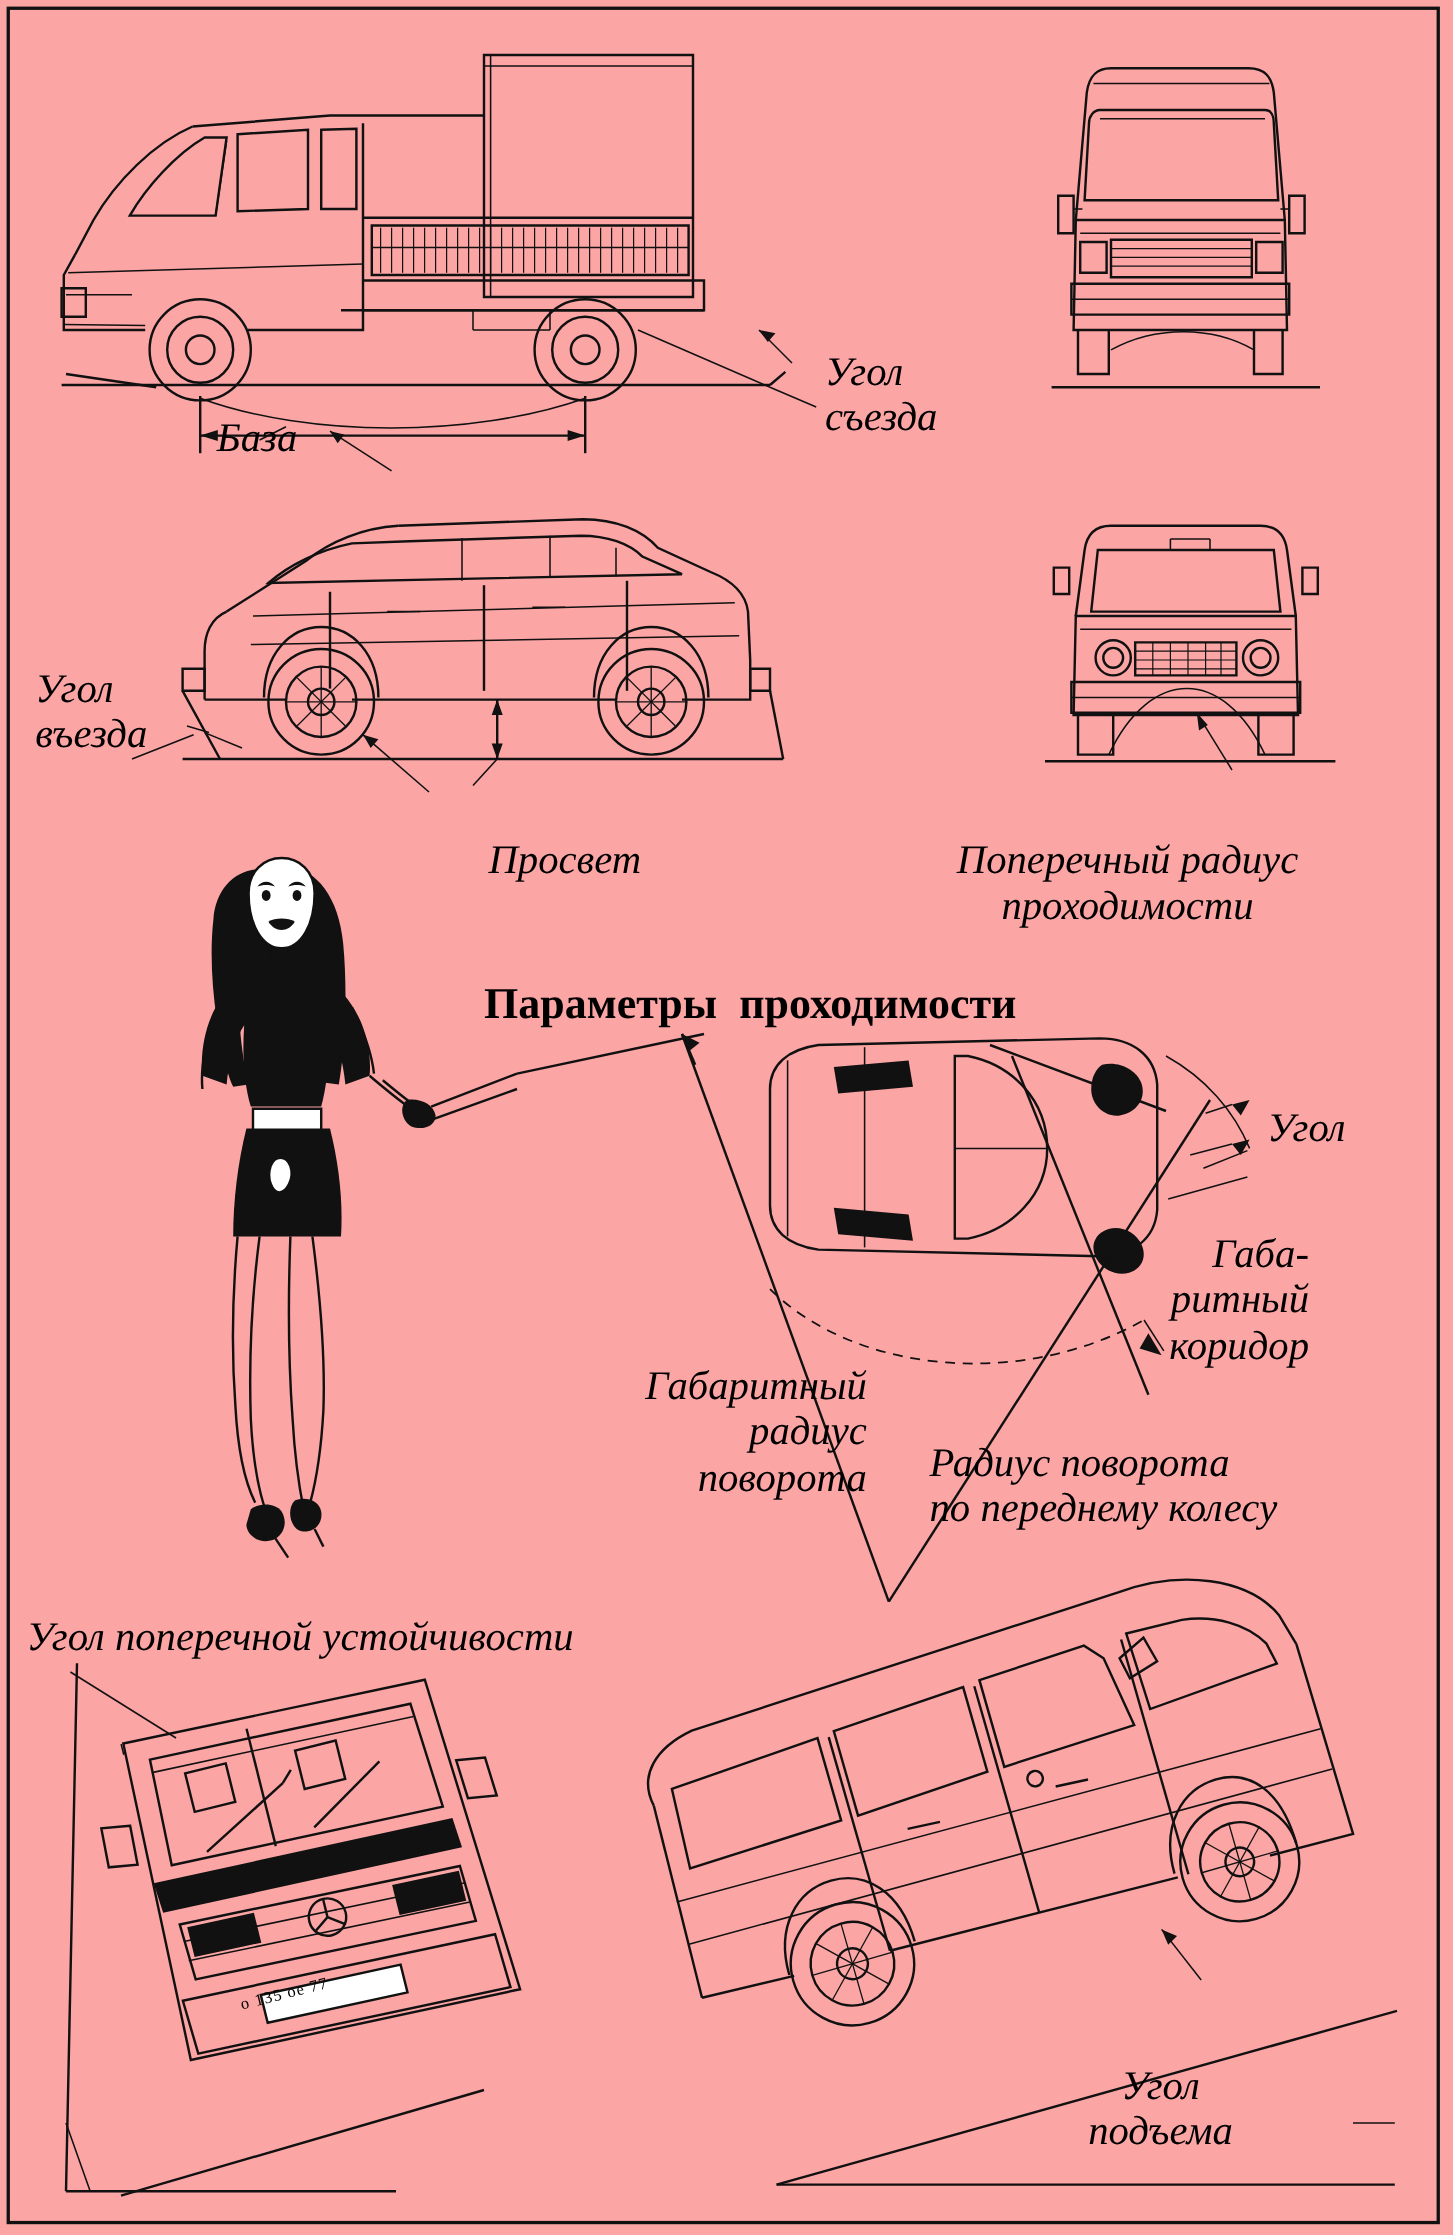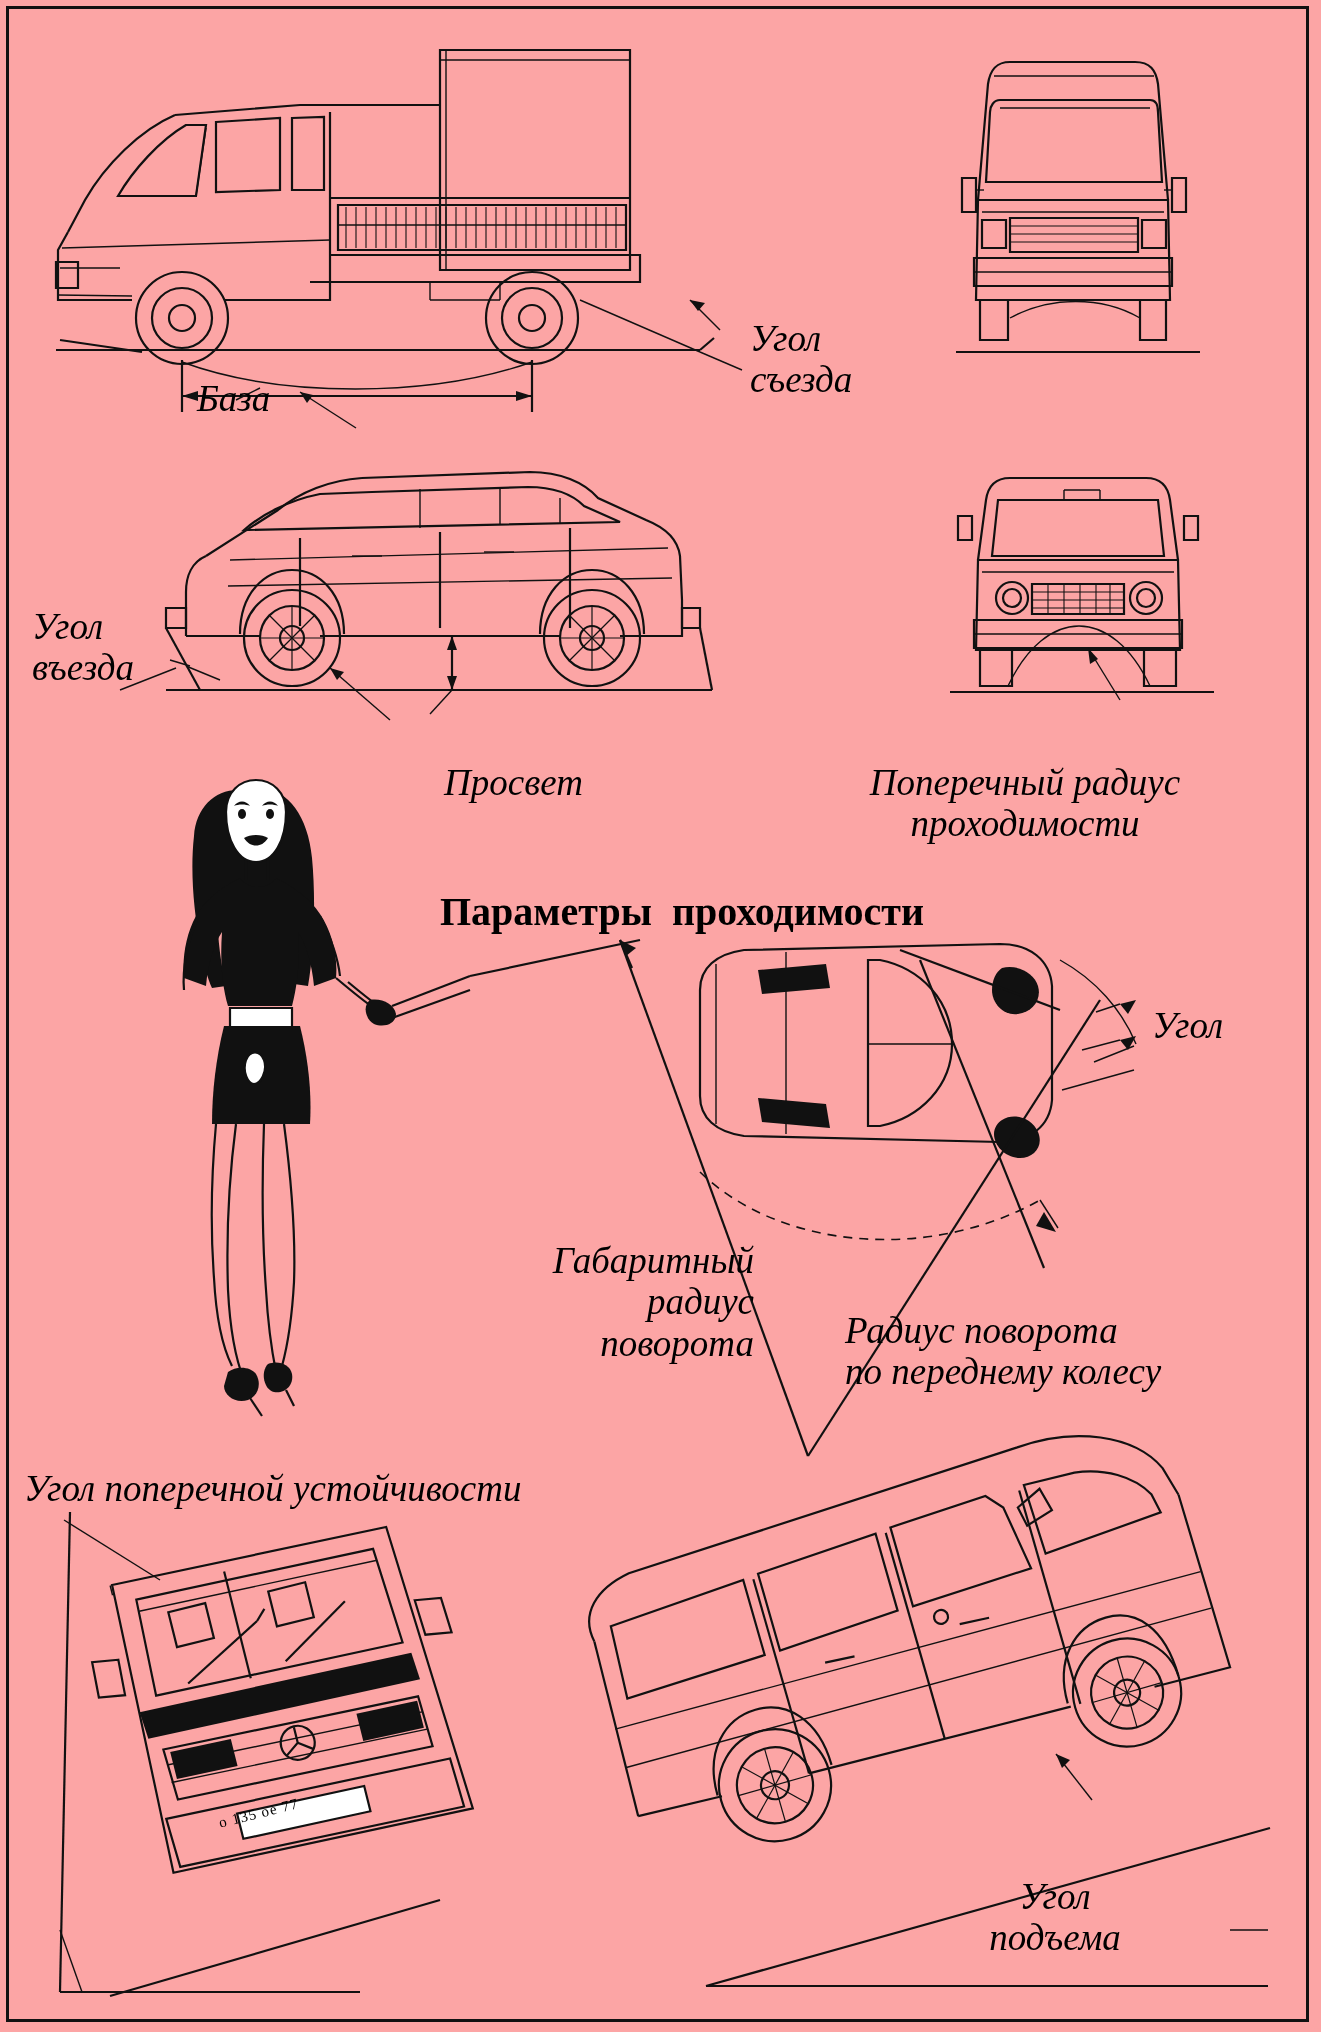--- a/index.html
+++ b/index.html
@@ -485,22 +485,25 @@
 
   <div class="lbl" style="left:444px; top:762px;">Просвет</div>
 
   <div class="lbl center" style="left:800px; top:762px; width:450px;">Поперечный радиус
 проходимости</div>
 
   <div class="lbl bold" style="left:440px; top:890px; font-size:40px;">Параметры  проходимости</div>
 
   <div class="lbl" style="left:1152px; top:1005px;">Угол</div>
 
-
-  <div class="lbl right" style="left:384px; top:1240px; width:370px;">Габаритный
+  <div class="lbl right" style="left:860px; top:1120px; width:330px;">Габа-
+ритный
+коридор</div>
+
+  <div class="lbl right" style="left:418px; top:1240px; width:370px;">Габаритный
 радиус
 поворота</div>
 
   <div class="lbl" style="left:845px; top:1310px;">Радиус поворота
 по переднему колесу</div>
 
   <div class="lbl" style="left:24px; top:1468px;">Угол поперечной устойчивости</div>
 
   <div class="lbl center" style="left:925px; top:1876px; width:260px;">Угол
 подъема</div>

